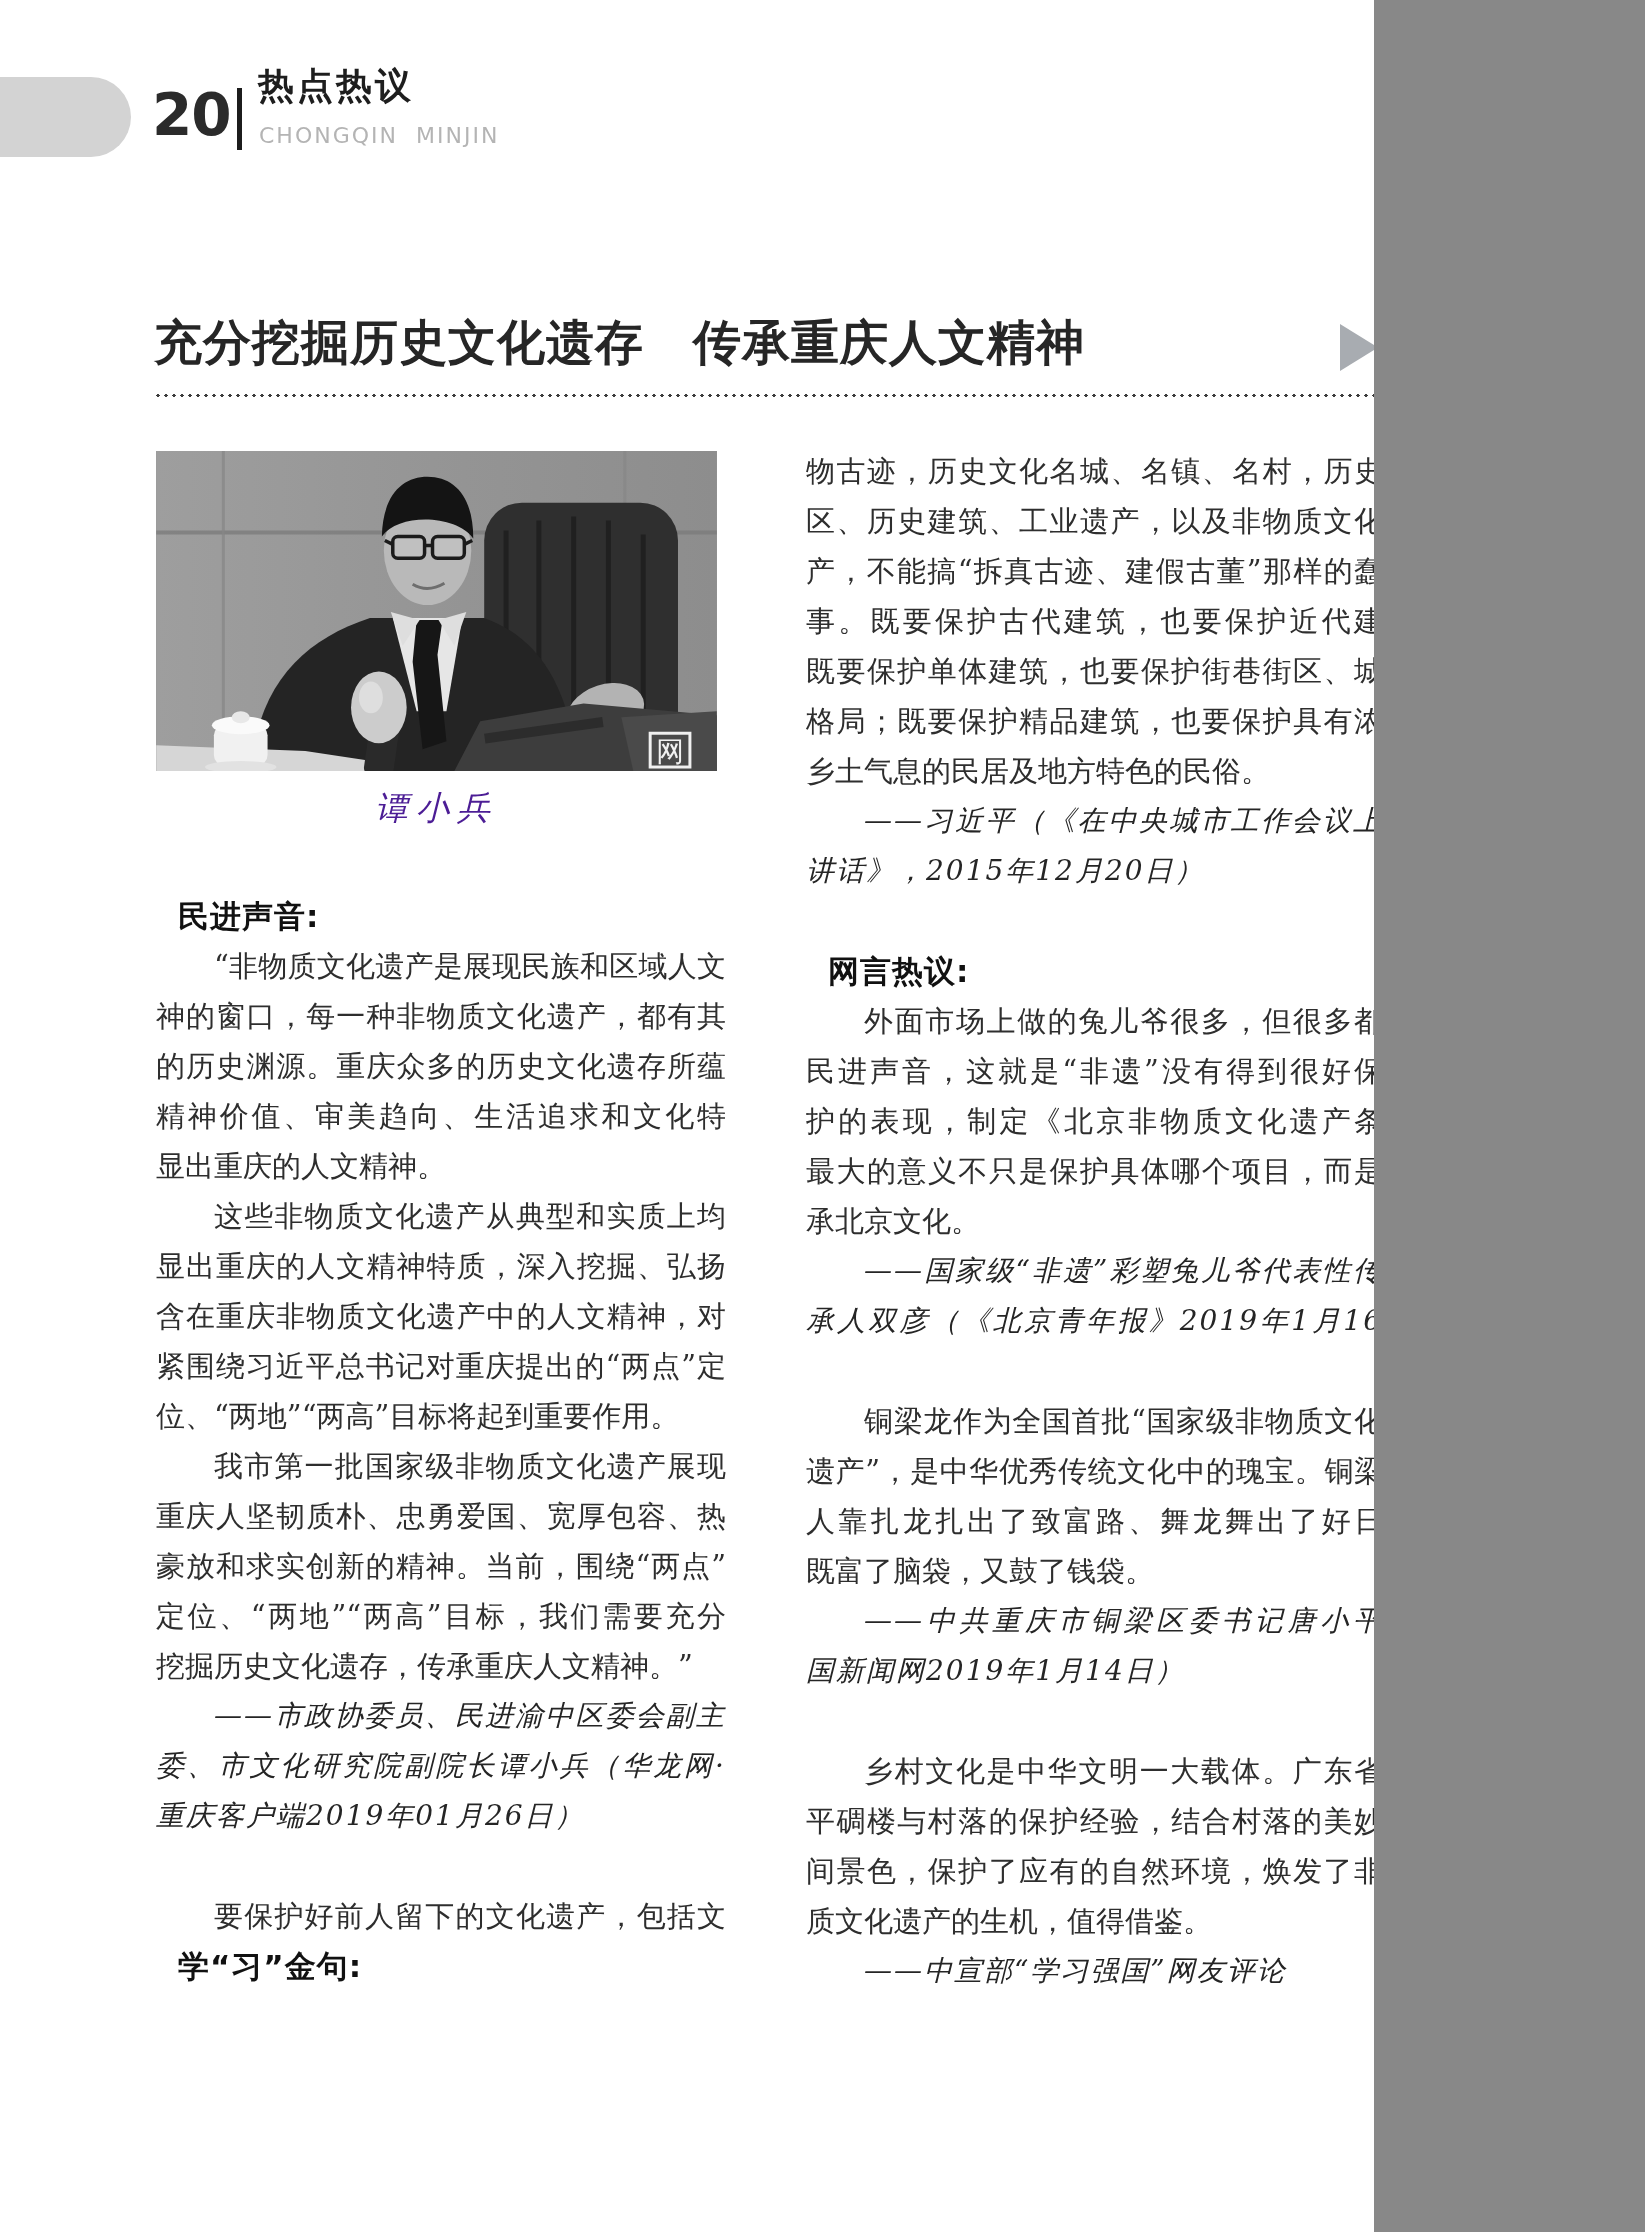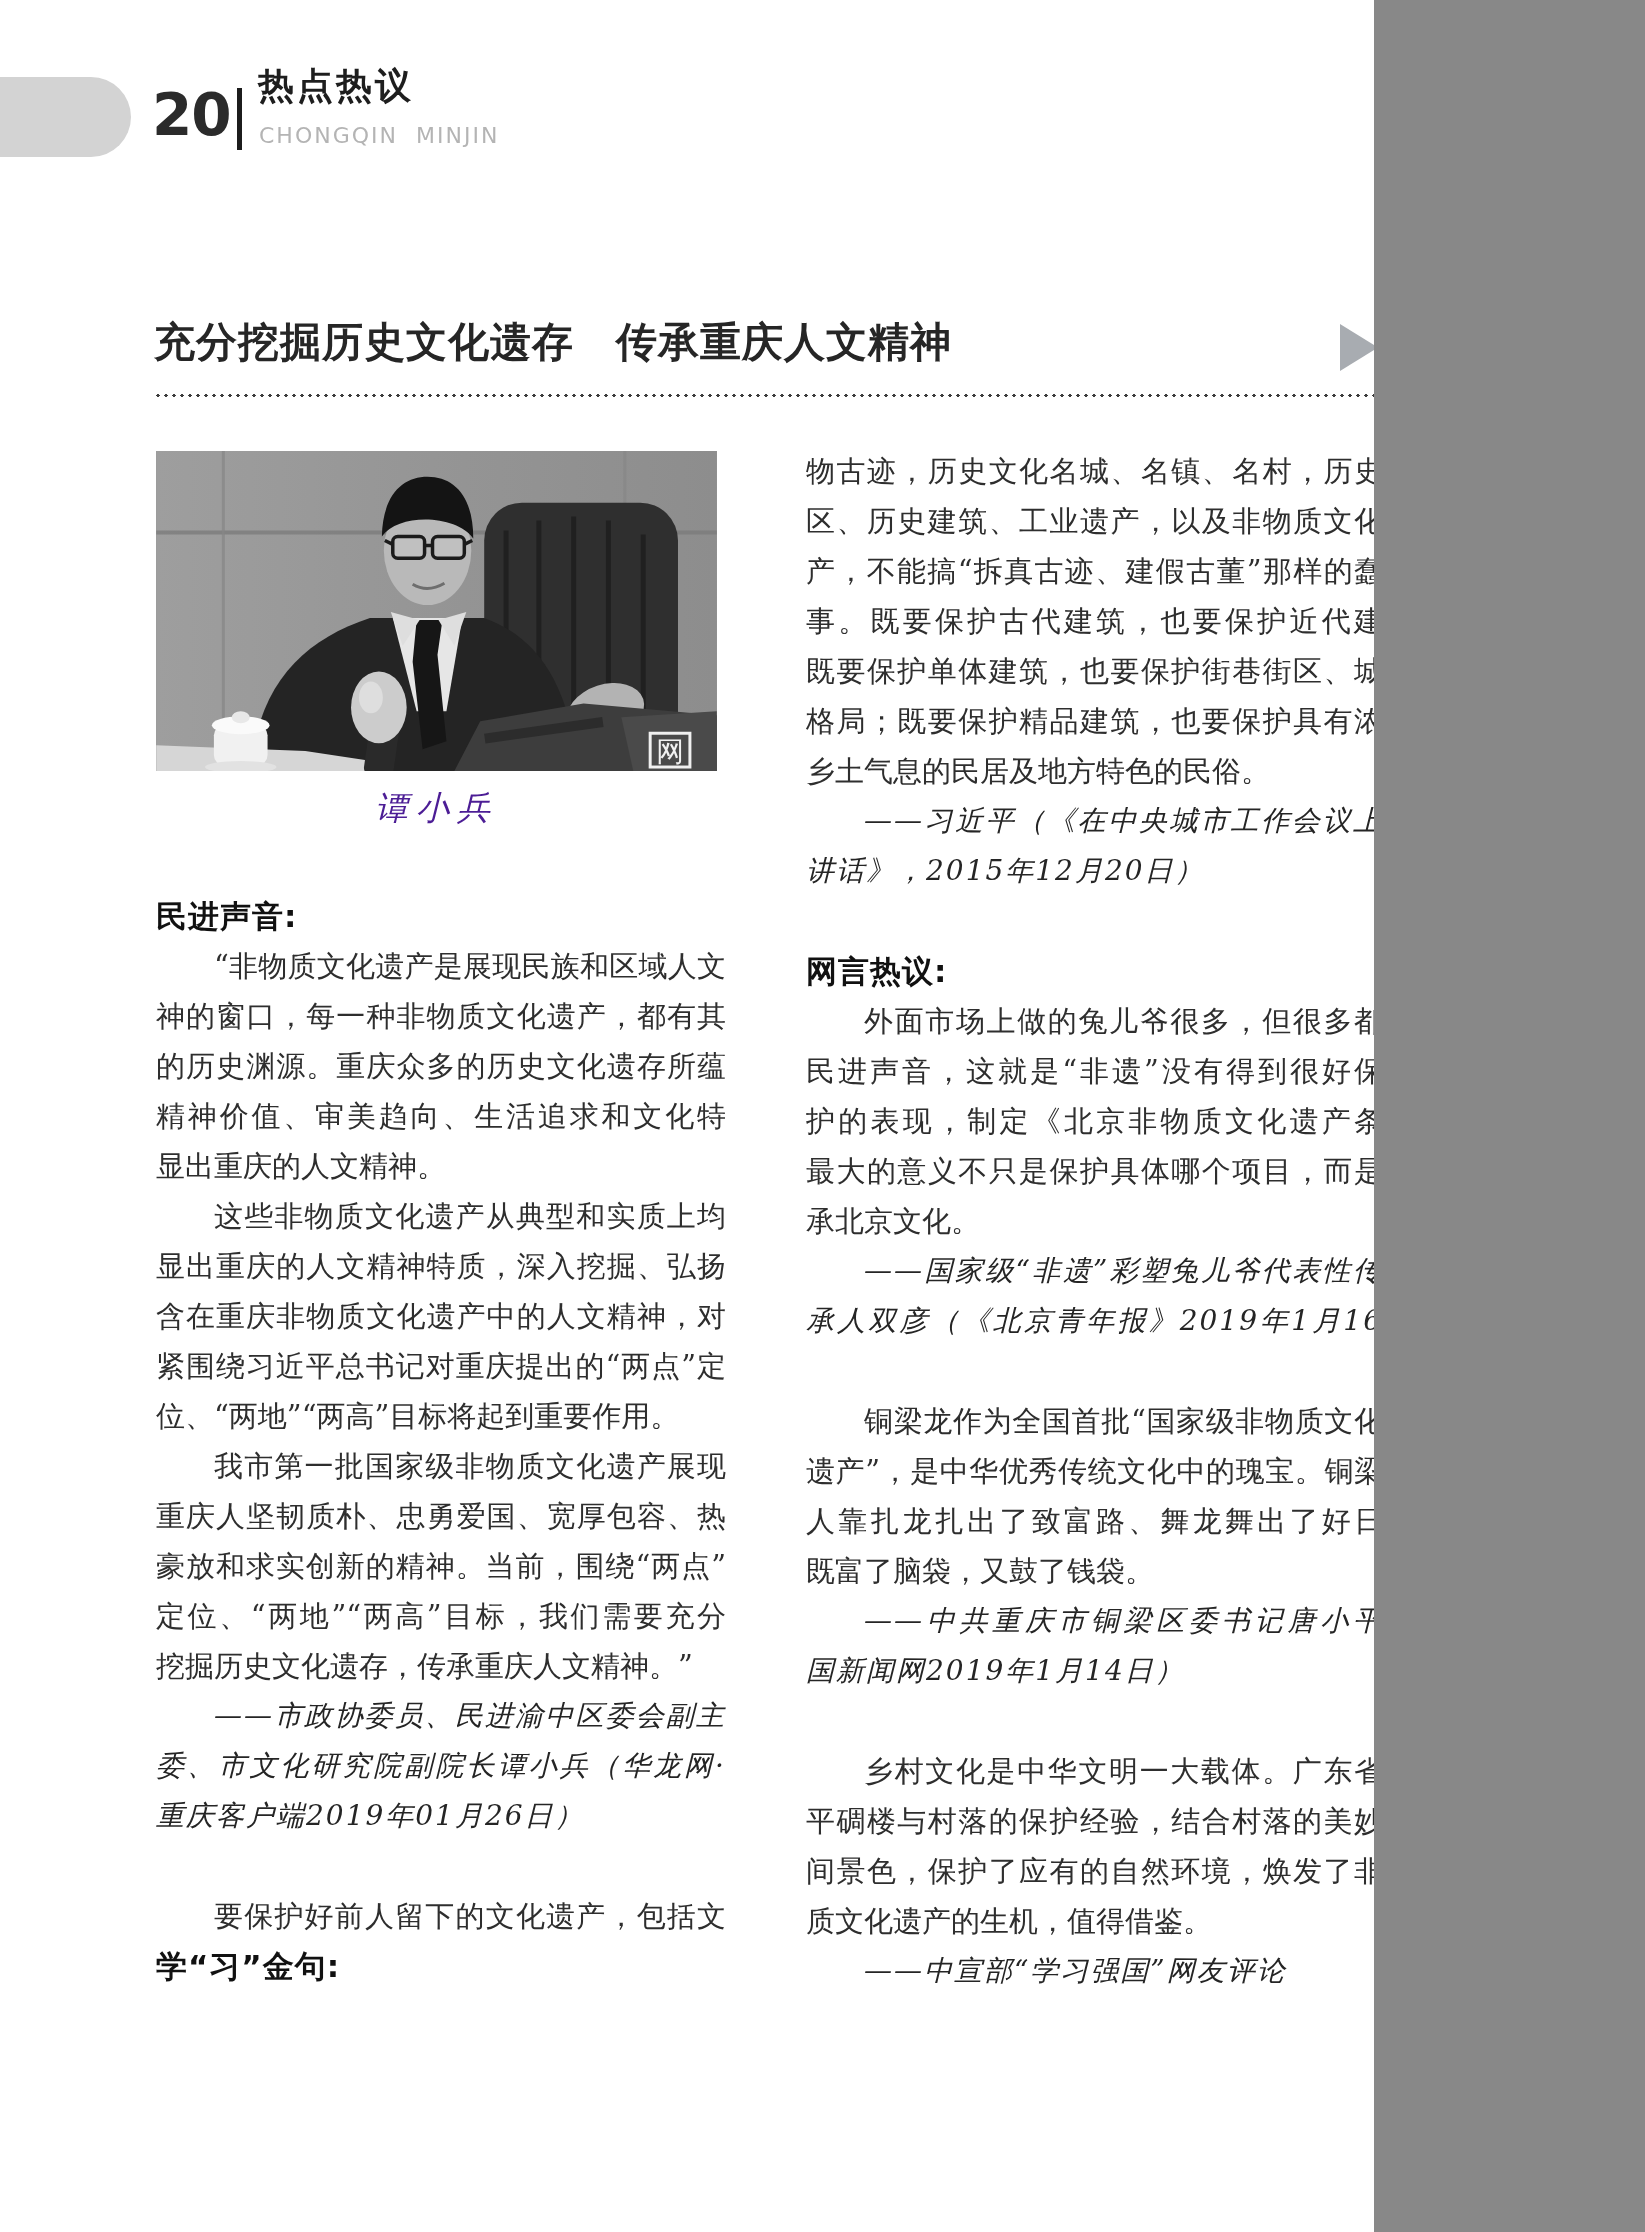--- a/index.html
+++ b/index.html
@@ -9,40 +9,40 @@
   .pill{position:absolute;left:-58px;top:77px;width:189px;height:80px;border-radius:40px;background:#d3d3d3;}
   .pagenum{position:absolute;left:152px;top:84px;font-family:"DejaVu Sans","Liberation Sans",sans-serif;
            font-size:58px;line-height:62px;font-weight:600;color:#2b2b2b;letter-spacing:-1px;}
   .hdr-bar{position:absolute;left:237px;top:88px;width:5px;height:62px;background:#1c1c1c;}
   .hdr-cn{position:absolute;left:258px;top:66px;font-family:"DejaVu Sans","Liberation Sans",sans-serif;
           font-size:36px;line-height:40px;font-weight:bold;color:#1e1e1e;letter-spacing:3px;}
   .hdr-en{position:absolute;left:259px;top:125px;font-family:"DejaVu Sans","Liberation Sans",sans-serif;
           font-size:22px;line-height:22px;color:#b4b4b4;letter-spacing:2px;word-spacing:9px;}
   
   .title{position:absolute;left:154px;top:316px;width:1095px;font-family:"DejaVu Sans","Liberation Sans",sans-serif;
-         font-size:41px;line-height:52px;font-weight:bold;color:#262626;letter-spacing:1px;white-space:nowrap;}
+         font-size:48px;line-height:52px;font-weight:bold;color:#262626;letter-spacing:1px;white-space:nowrap;}
   .arrow{position:absolute;left:1340px;top:324px;width:38px;height:47px;}
   .dotrule{position:absolute;left:154px;top:393px;width:1228px;height:5px;
            background-image:radial-gradient(circle,#3c3c3c 1.6px,transparent 1.8px);
            background-size:8px 5px;background-repeat:repeat-x;background-position:0 center;}
   
   .col{position:absolute;font-size:29px;}
   #col-left{left:156px;top:451px;width:570px;}
   #col-right{left:806px;top:446px;width:577px;}
   .figure{width:561px;margin-bottom:58px;}
   .photo-frame{width:561px;height:320px;overflow:hidden;background:#979797;}
   .caption{height:50px;line-height:50px;margin-top:12px;text-align:center;
            font-size:33px;letter-spacing:8px;color:#4c1d95;font-style:italic;}
   .blk{width:100%;}
   .blk-attr + .blk{margin-top:50px;}
   .ln{height:50px;line-height:50px;overflow:hidden;text-align:justify;color:#2e2e2e;}
   .ln.jst{text-align:justify;text-align-last:justify;}
   .ln.ind{text-indent:58px;}
   .blk-heading .ln{font-family:"DejaVu Sans","Liberation Sans",sans-serif;font-weight:bold;
-                   color:#111;font-size:31px;letter-spacing:1px;text-align:left;}
+                   color:#111;font-size:31px;letter-spacing:1px;text-align:left;margin-left:22px;}
   .blk-para .ln{font-size:29px;}
   .blk-attr .ln{font-size:28px;letter-spacing:2px;font-style:italic;color:#252525;}
 </style>
 </head>
 <body>
 
 <div id="page">
 
   <div class="pill"></div>
   <div class="pagenum">20</div>

